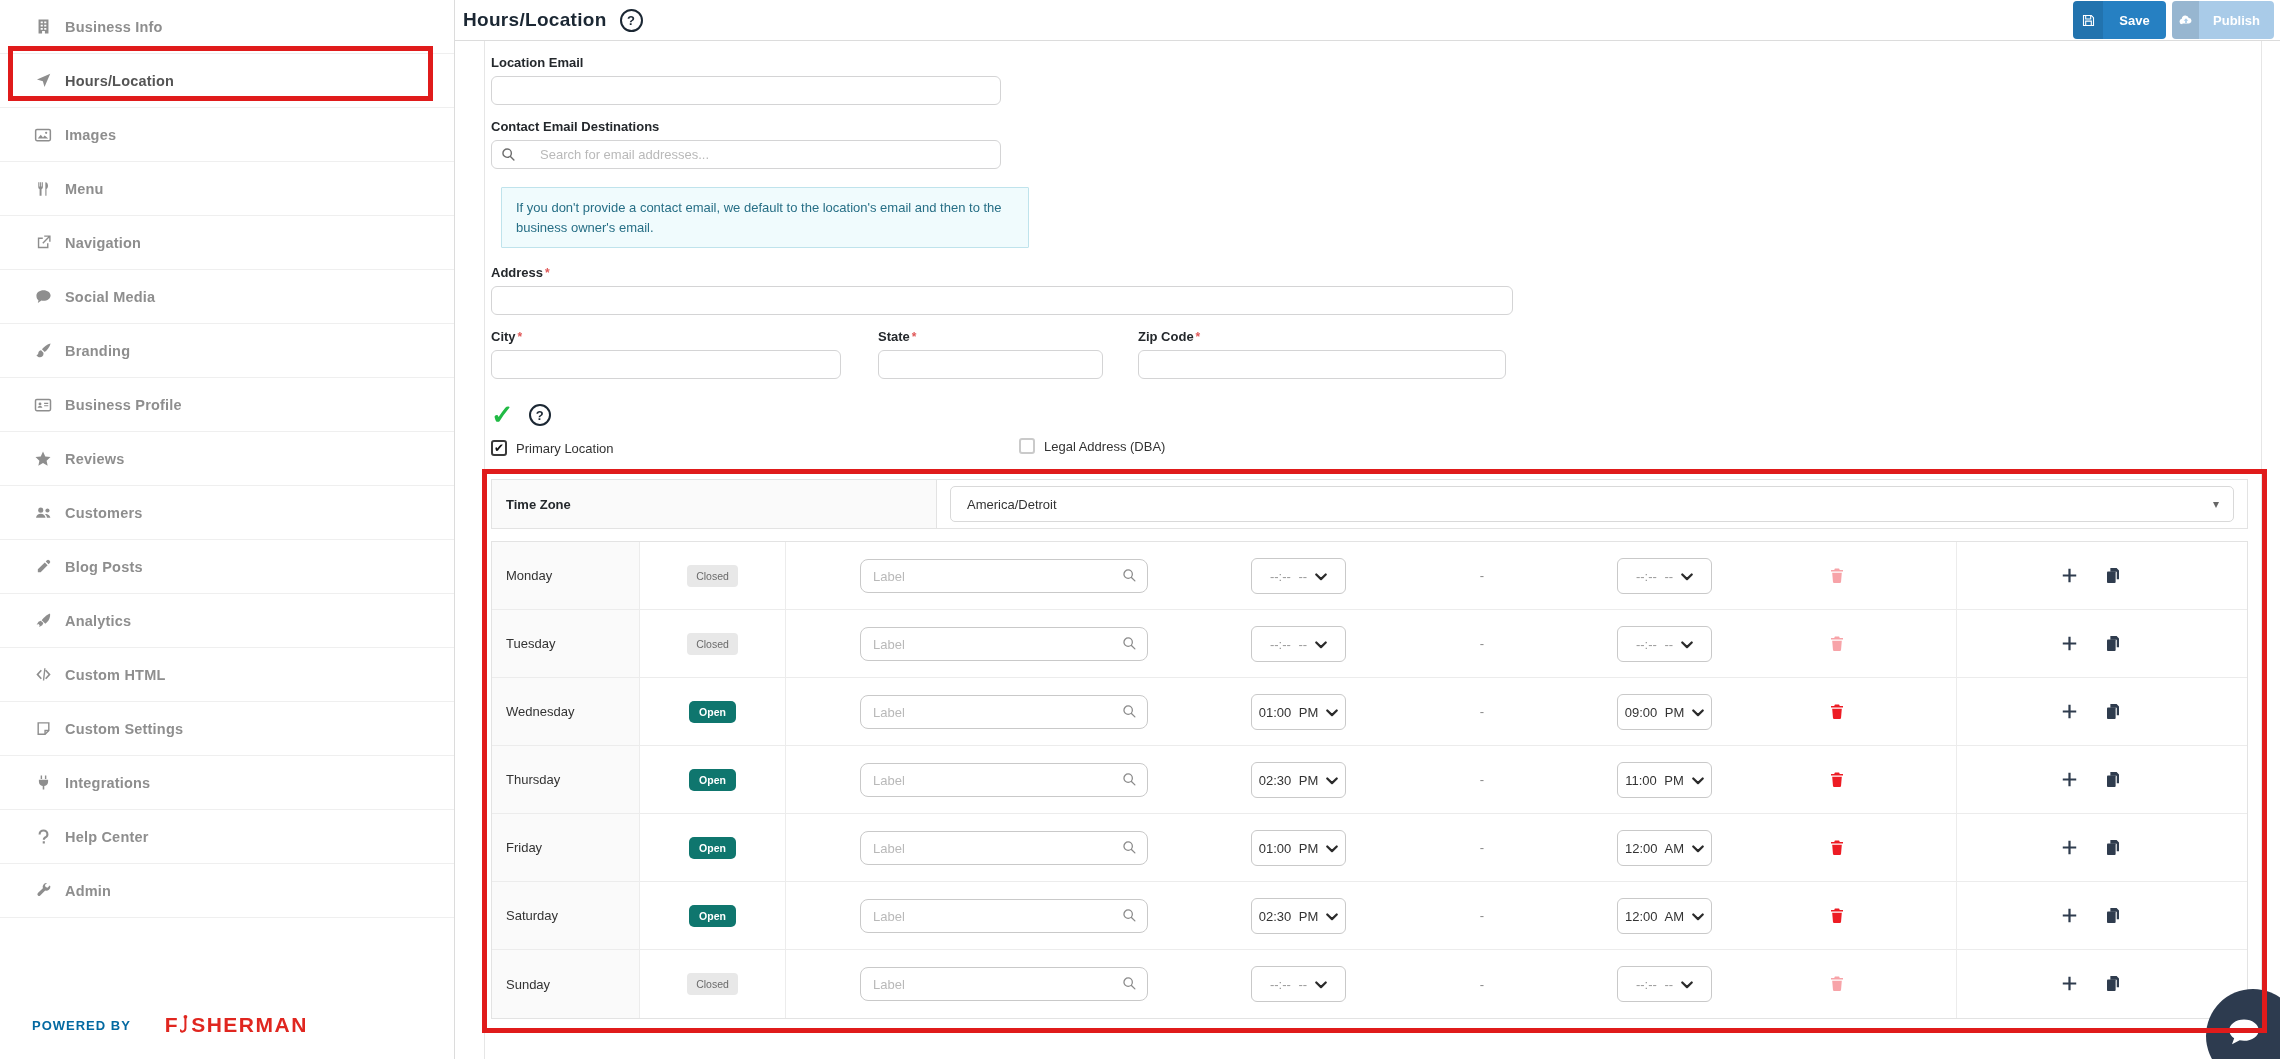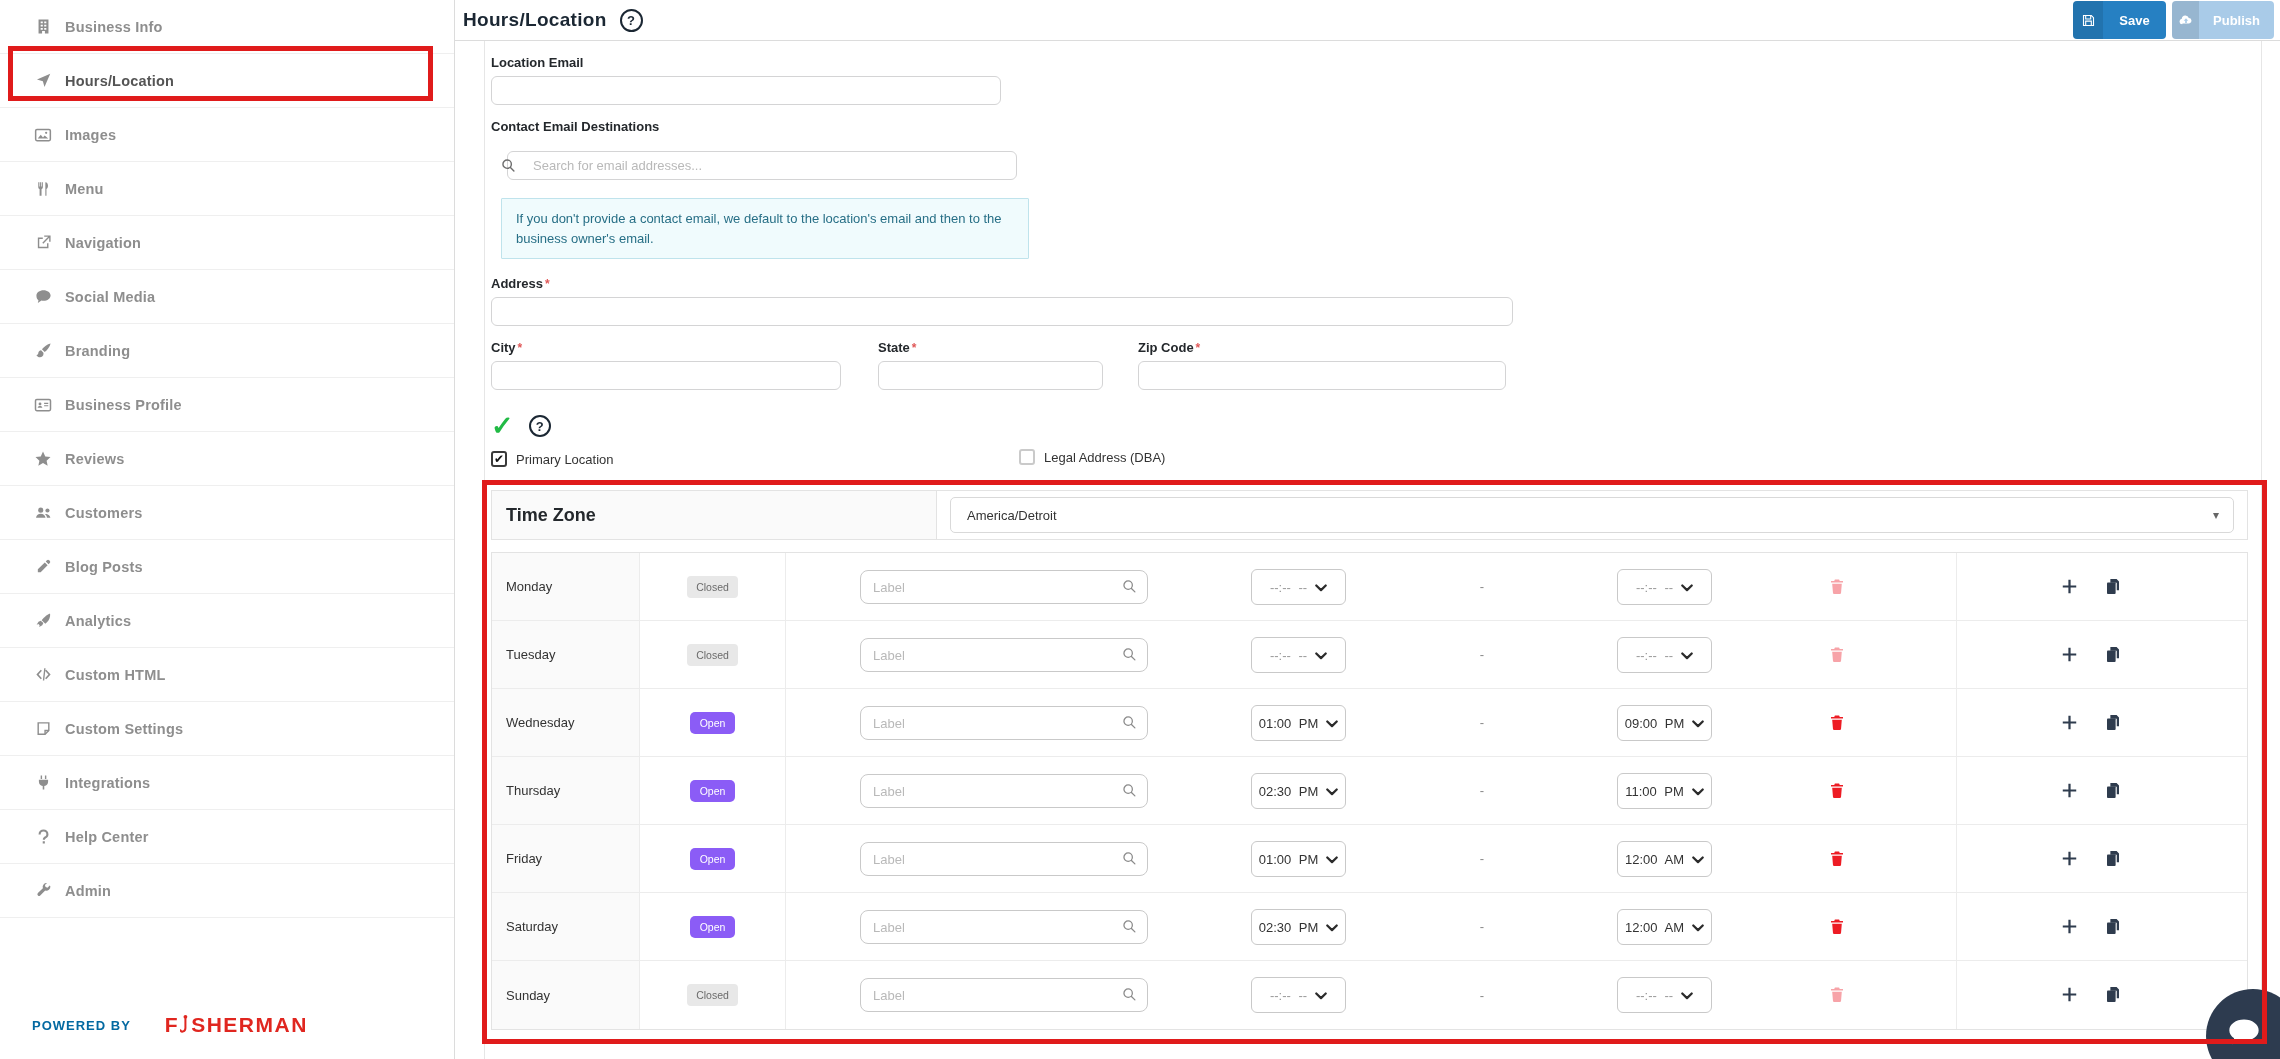--- a/index.html
+++ b/index.html
@@ -33,21 +33,21 @@
 
   
   .card { position:absolute; left:484px; top:41px; width:1778px; height:1018px; border-left:1px solid #e6e6e6; border-right:1px solid #e6e6e6; background:#fff; }
   .form { padding:14px 0 0 6px; }
   .field-label { display:block; font-size:13px; font-weight:bold; color:#24282c; height:16px; margin-bottom:5px; }
   .req { color:#e05858; font-size:12px; margin-left:2px; }
   .text-input { display:block; width:510px; height:29px; border:1px solid #d4d4d5; border-radius:6px; padding:0 10px; font-family:inherit; font-size:13px; color:#333; outline:none; background:#fff; }
   .text-input::placeholder, .label-input::placeholder { color:#b9b9b9; }
   .mb14 { margin-bottom:14px; } .mb17 { margin-bottom:17px; }
   .search-wrap { position:relative; width:510px; margin-bottom:18px; }
-  .search-wrap .text-input { width:100%; padding-left:25px; margin:16px; }
+  .search-wrap .text-input { width:100%; padding-left:48px; margin:0; }
   .search-wrap .mag-left { position:absolute; left:10px; top:7px; }
   .info-box { width:528px; margin-left:10px; background:#f0fbfd; border:1px solid #bfe3ec; border-radius:1px; padding:10px 14px; font-size:13px; line-height:1.5; color:#276f86; }
   .addr-input { width:1022px; }
   .csz-row { display:flex; margin-bottom:21px; }
   .csz-col .text-input { margin-bottom:0; }
   .csz-city { width:350px; } .csz-city .text-input { width:350px; }
   .csz-state { width:225px; margin-left:37px; } .csz-state .text-input { width:225px; }
   .csz-zip { width:368px; margin-left:35px; } .csz-zip .text-input { width:368px; }
   .check-row { display:flex; align-items:center; height:30px; margin-bottom:8px; }
   .big-check { color:#21ba45; font-size:27px; font-weight:bold; line-height:1; }
@@ -56,31 +56,31 @@
   .cb-item { display:inline-flex; align-items:center; gap:9px; cursor:pointer; }
   .cb-legal { position:absolute; left:528px; top:0; }
   .cbx { width:16px; height:16px; border:2px solid #cacaca; border-radius:3px; background:#fff; display:inline-flex; align-items:center; justify-content:center; font-size:12px; line-height:1; color:#111; }
   .cbx.checked { border-color:#3a3a3a; }
   .cb-label { font-size:13px; color:#333; }
 
   
   .hours-section { position:relative; width:1757px; }
   .ann-hours { position:absolute; left:-9px; right:-19px; top:-10px; bottom:-14px; border:5px solid #e01b1b; pointer-events:none; z-index:5; }
   .tz-row { width:1757px; height:50px; border:1px solid #e3e3e3; display:flex; background:#fff; margin-bottom:12px; }
-  .tz-label-cell { width:445px; background:#fafafa; border-right:1px solid #e3e3e3; display:flex; align-items:center; padding-left:14px; font-size:18px; font-weight:bold; color:#24282c; }
+  .tz-label-cell { width:445px; background:#fafafa; border-right:1px solid #e3e3e3; display:flex; align-items:center; padding-left:14px; font-size:13px; font-weight:bold; color:#24282c; }
   .tz-select { flex:1; margin:6px 13px; height:36px; border:1px solid #d9d9d9; border-radius:5px; display:flex; align-items:center; padding:0 14px 0 16px; font-size:13px; color:#333; cursor:pointer; background:#fff; }
   .tz-caret { margin-left:auto; color:#666; font-size:12px; }
   .days-table { width:1757px; border:1px solid #e3e3e3; background:#fff; }
   .day-row { position:relative; height:68px; border-bottom:1px solid #ececec; background:#fff; }
   .day-row:last-child { border-bottom:none; }
   .cell-day { position:absolute; left:0; top:0; bottom:0; width:148px; background:#fafafa; border-right:1px solid #ececec; font-size:13px; color:#333; display:flex; align-items:center; padding-left:14px; }
   .cell-badge { position:absolute; left:148px; top:0; bottom:0; width:146px; border-right:1px solid #ececec; display:flex; align-items:center; justify-content:center; }
   .badge { border-radius:4px; font-size:10.5px; padding:5px 9px; }
   .b-closed { background:#e8e8e8; color:#6b6b6b; }
-  .b-open { background:#8b5cf6; color:#fff; font-weight:normal; padding:5px 10px; border-radius:5px; }
+  .b-open { background:#0f766e; color:#fff; font-weight:bold; padding:5px 10px; border-radius:5px; }
   .label-wrap { position:absolute; left:368px; top:17px; width:288px; height:34px; }
   .label-input { width:100%; height:100%; border:1px solid #c9c9c9; border-radius:8px; padding:0 36px 0 12px; font-family:inherit; font-size:13px; color:#333; outline:none; }
   .label-wrap .mag { position:absolute; right:11px; top:9px; }
   .time-select { position:absolute; top:16px; width:95px; height:36px; border:1px solid #c9c9c9; border-radius:6px; display:flex; align-items:center; justify-content:center; gap:8px; cursor:pointer; background:#fff; }
   .sel-start { left:759px; } .sel-end { left:1125px; }
   .time-text { font-size:13px; color:#333; word-spacing:4px; white-space:nowrap; }
   .day-row.closed .time-text { color:#9a9a9a; }
   .dash { position:absolute; left:980px; top:0; bottom:0; width:20px; display:flex; align-items:center; justify-content:center; color:#888; font-size:13px; }
   .trash { position:absolute; left:1336px; top:23px; color:#ed1c24; cursor:pointer; line-height:0; }
   .day-row.closed .trash { color:#f7a3a8; }

